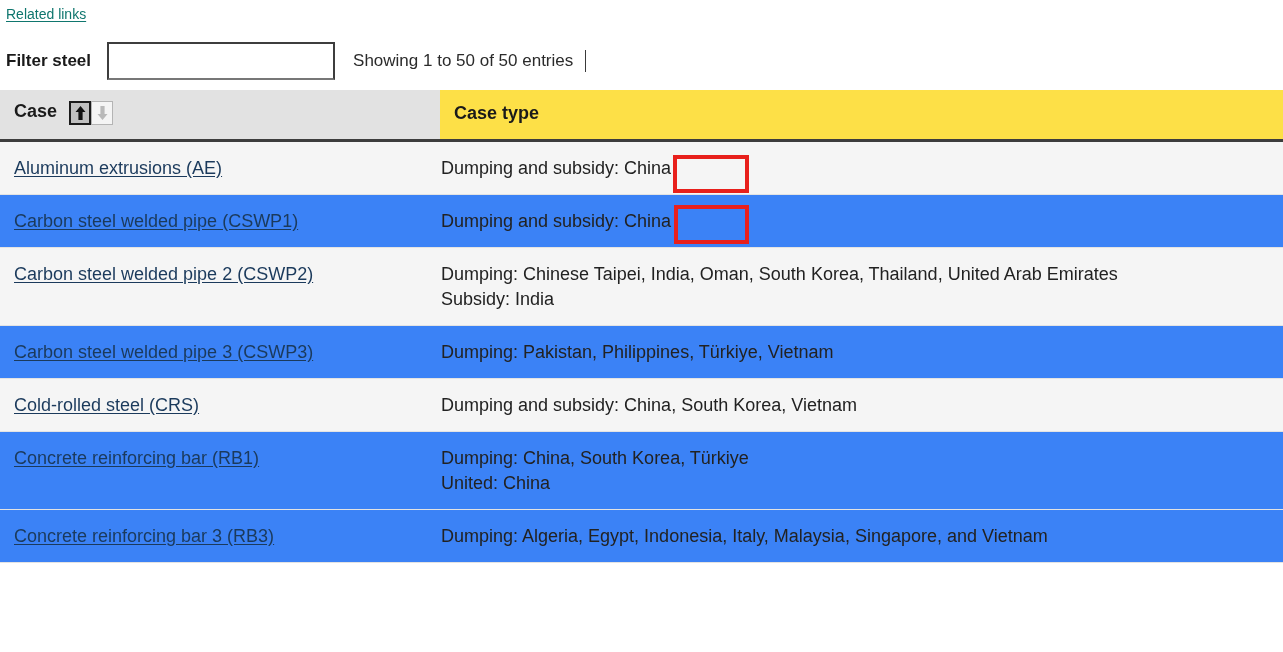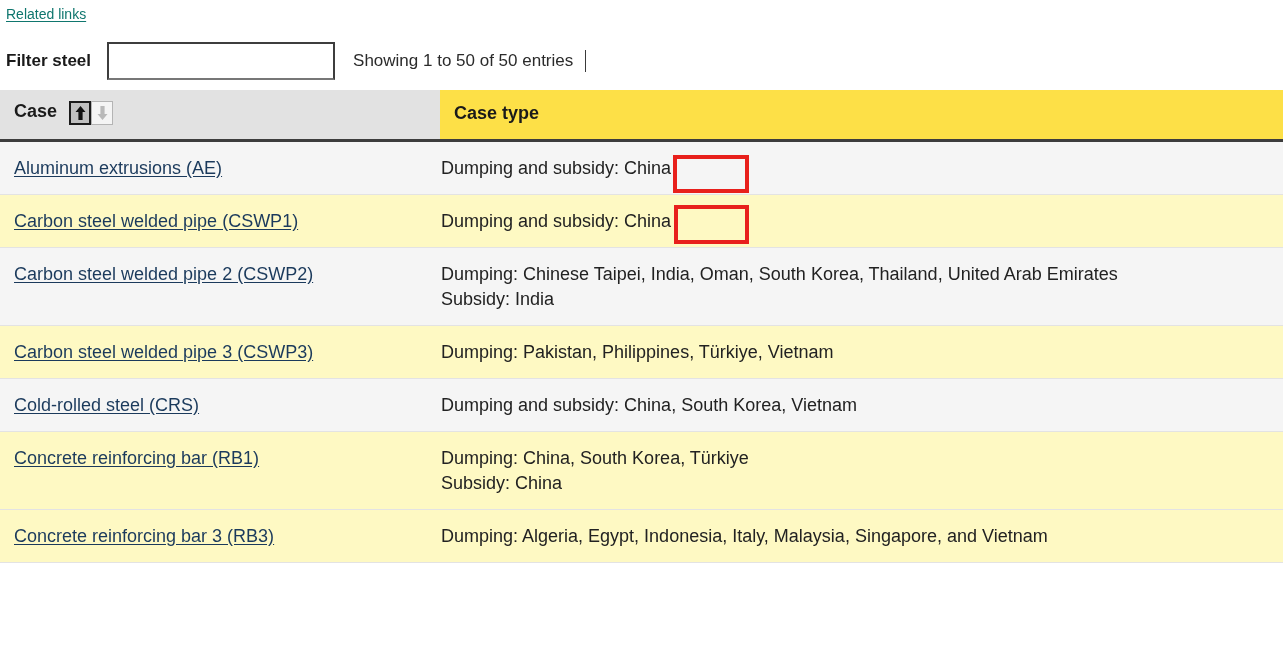--- a/index.html
+++ b/index.html
@@ -127,21 +127,21 @@
 
   tbody td {
     font-size: 18px;
     line-height: 25px;
     color: #222222;
     vertical-align: top;
     padding: 14px 8px 13px 14px;
     border-bottom: 1px solid #e3e3e3;
   }
   tbody tr.alt td { background: #f5f5f5; }
-  tbody tr.plain td { background: #fef9c3; }
+  tbody tr.plain td { background: #3b82f6; }
 
   tbody td.case-cell { padding-left: 14px; }
   tbody td.type-cell { padding-left: 1px; padding-right: 40px; }
 
   a.case-link {
     color: #1b3a5c;
     text-underline-offset: 2px;
     font-size: 18px;
   }
 
@@ -248,21 +248,21 @@
         <span class="type-line">Dumping and subsidy: China, South Korea, Vietnam</span>
       </td>
     </tr>
 
     <tr class="plain">
       <td class="case-cell">
         <a href="#" class="case-link">Concrete reinforcing bar (RB1)</a>
       </td>
       <td class="type-cell">
         <span class="type-line">Dumping: China, South Korea, Türkiye</span>
-        <span class="type-line">Subsidy: China</span>
+        <span class="type-line">United: China</span>
       </td>
     </tr>
 
 
     <tr class="plain">
       <td class="case-cell">
         <a href="#" class="case-link">Concrete reinforcing bar 3 (RB3)</a>
       </td>
       <td class="type-cell">
         <span class="type-line">Dumping: Algeria, Egypt, Indonesia, Italy, Malaysia, Singapore, and Vietnam</span>

